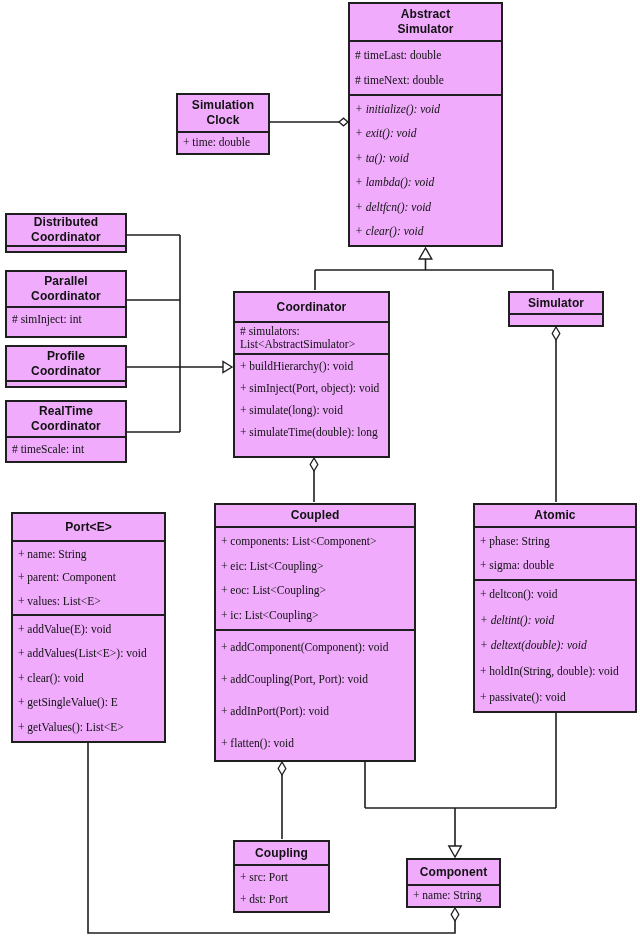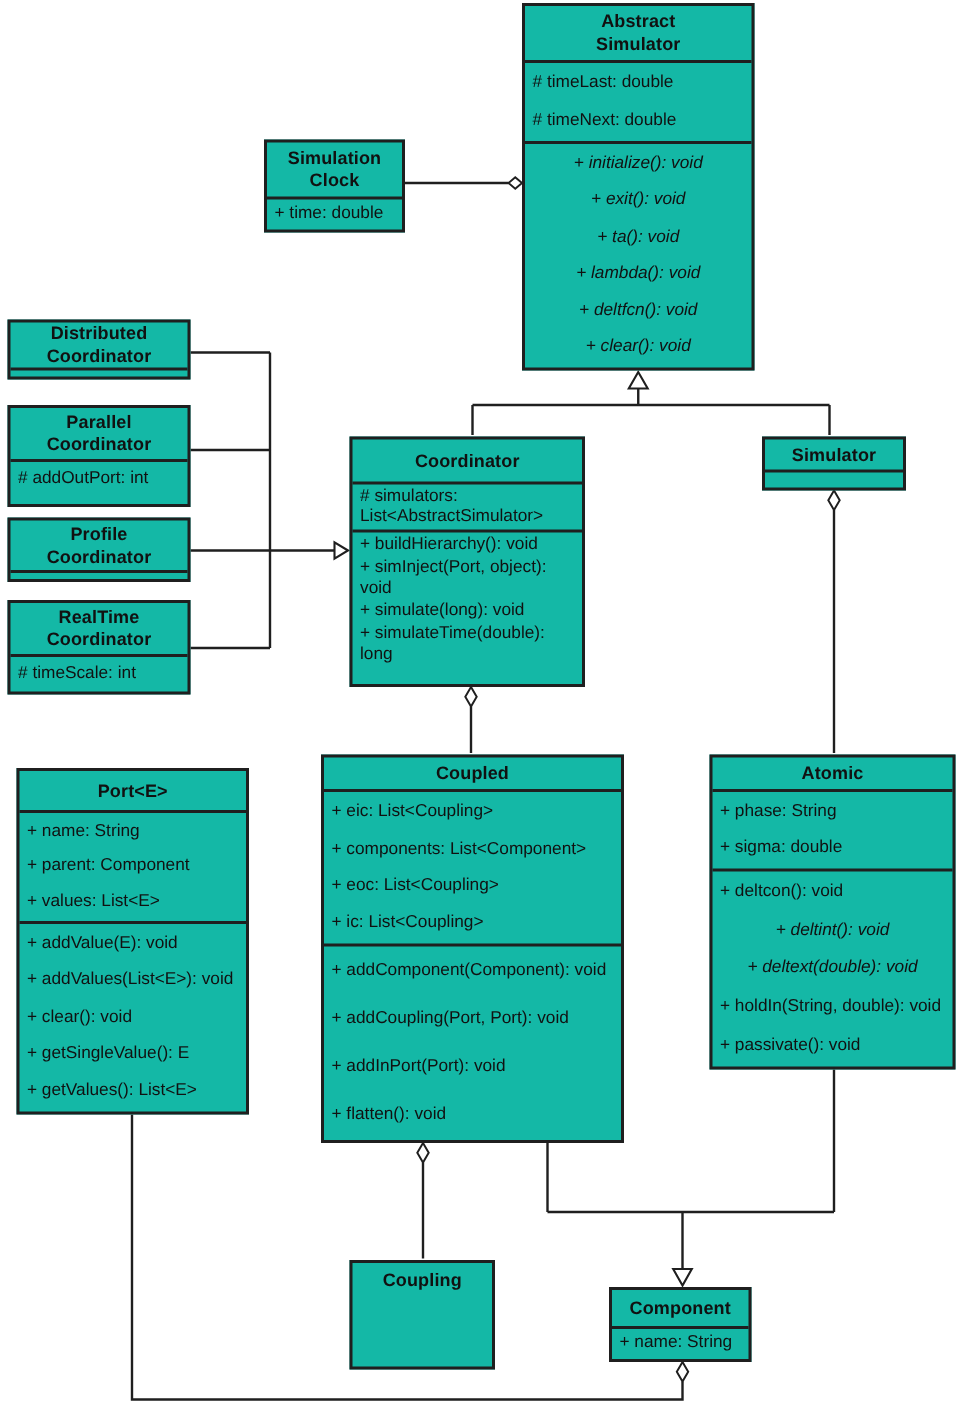--- a/index.html
+++ b/index.html
@@ -5,21 +5,21 @@
   * { box-sizing: border-box; margin: 0; padding: 0; }
   body { background: #ffffff; font-family: "Liberation Sans", sans-serif; }
   .canvas {
     position: relative;
     width: 640px; height: 937px;
     background: #ffffff;
     overflow: hidden;
   }
   .uml-class {
     position: absolute;
-    background: #14b8a6;
+    background: #f0abfc;
     border: 2px solid #1f1f1f;
     display: flex;
     flex-direction: column;
   }
   .uml-title {
     display: flex; align-items: center; justify-content: center;
     text-align: center;
     font-weight: bold;
     font-size: 12px;
     line-height: 1.22;
@@ -33,22 +33,23 @@
     justify-content: space-around;
     padding: 1px 0;
     overflow: hidden;
   }
   .uml-member {
     font-size: 11.5px;
     color: #111111;
     line-height: 1.15;
     padding: 0 5px;
     white-space: pre-line;
-  }
-  .italic { font-style: italic; text-align: center; }
+    font-family: Liberation Serif, serif;
+  }
+  .italic { font-style: italic; }
   svg.connectors {
     position: absolute; left: 0; top: 0;
     width: 640px; height: 937px;
     pointer-events: none;
   }
   svg.connectors path { stroke: #1f1f1f; stroke-width: 1.6; fill: none; }
   svg.connectors polygon.tri { fill: #ffffff; stroke: #1f1f1f; stroke-width: 1.4; }
   svg.connectors polygon.dia { fill: #ffffff; stroke: #1f1f1f; stroke-width: 1.3; }
 </style>
 </head>
@@ -127,21 +128,21 @@
   <div class="uml-class" style="left:5px;top:213px;width:122px;height:40px">
     <div class="uml-title" style="height:30px">Distributed
 Coordinator</div>
     <div class="uml-comp" style="height:6px"></div>
   </div>
 
   <div class="uml-class" style="left:5px;top:270px;width:122px;height:68px">
     <div class="uml-title" style="height:34px">Parallel
 Coordinator</div>
     <div class="uml-comp" style="height:25px">
-      <div class="uml-member"># addOutPort: int</div>
+      <div class="uml-member"># simInject: int</div>
     </div>
   </div>
 
   <div class="uml-class" style="left:5px;top:345px;width:122px;height:43px">
     <div class="uml-title" style="height:33px">Profile
 Coordinator</div>
     <div class="uml-comp" style="height:6px"></div>
   </div>
 
   <div class="uml-class" style="left:5px;top:400px;width:122px;height:63px">
@@ -183,22 +184,22 @@
       <div class="uml-member">+ addValues(List&lt;E&gt;): void</div>
       <div class="uml-member">+ clear(): void</div>
       <div class="uml-member">+ getSingleValue(): E</div>
       <div class="uml-member">+ getValues(): List&lt;E&gt;</div>
     </div>
   </div>
 
   <div class="uml-class" style="left:214px;top:503px;width:202px;height:259px">
     <div class="uml-title" style="height:21px">Coupled</div>
     <div class="uml-comp" style="height:103px">
+      <div class="uml-member">+ components: List&lt;Component&gt;</div>
       <div class="uml-member">+ eic: List&lt;Coupling&gt;</div>
-      <div class="uml-member">+ components: List&lt;Component&gt;</div>
       <div class="uml-member">+ eoc: List&lt;Coupling&gt;</div>
       <div class="uml-member">+ ic: List&lt;Coupling&gt;</div>
     </div>
     <div class="uml-comp" style="height:131px">
       <div class="uml-member">+ addComponent(Component): void</div>
       <div class="uml-member">+ addCoupling(Port, Port): void</div>
       <div class="uml-member">+ addInPort(Port): void</div>
       <div class="uml-member">+ flatten(): void</div>
     </div>
   </div>
@@ -213,20 +214,24 @@
       <div class="uml-member">+ deltcon(): void</div>
       <div class="uml-member italic">+ deltint(): void</div>
       <div class="uml-member italic">+ deltext(double): void</div>
       <div class="uml-member">+ holdIn(String, double): void</div>
       <div class="uml-member">+ passivate(): void</div>
     </div>
   </div>
 
   <div class="uml-class" style="left:233px;top:840px;width:97px;height:73px">
     <div class="uml-title" style="height:22px">Coupling</div>
+    <div class="uml-comp" style="height:47px">
+      <div class="uml-member">+ src: Port</div>
+      <div class="uml-member">+ dst: Port</div>
+    </div>
   </div>
 
   <div class="uml-class" style="left:406px;top:858px;width:95px;height:50px">
     <div class="uml-title" style="height:24px">Component</div>
     <div class="uml-comp" style="height:22px">
       <div class="uml-member">+ name: String</div>
     </div>
   </div>
 
 </div>

